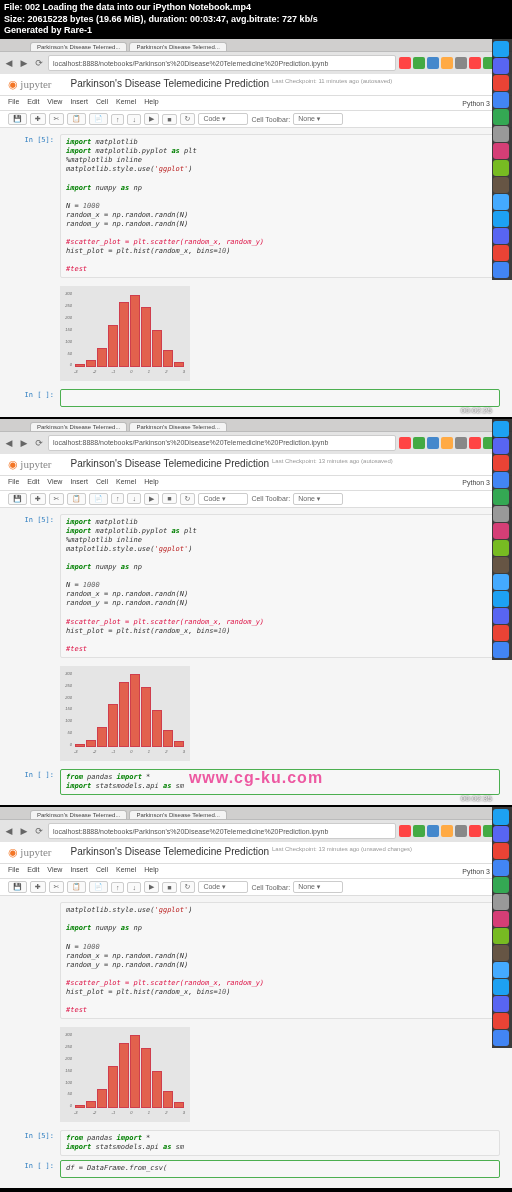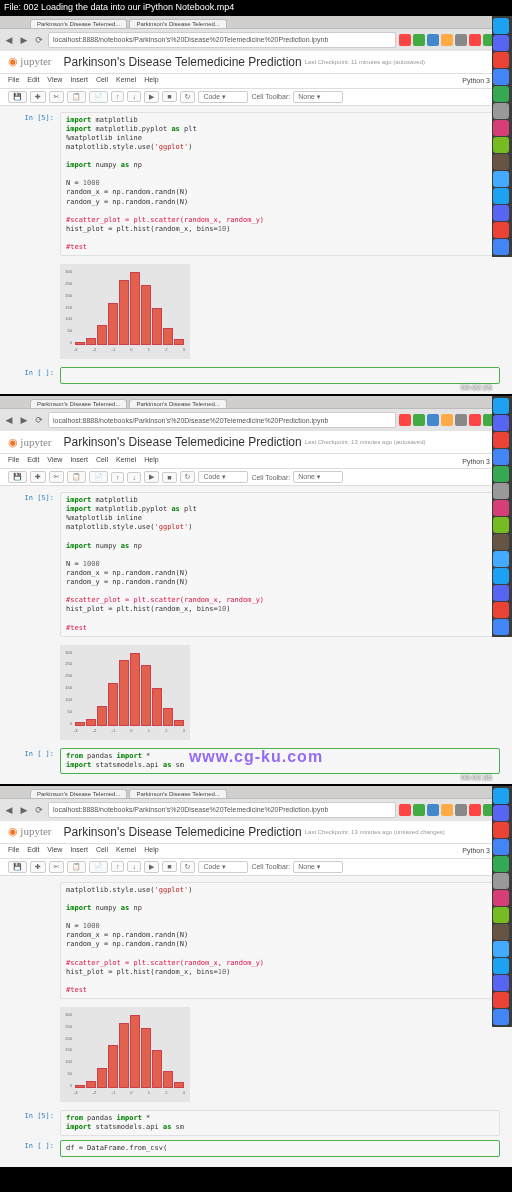--- a/index.html
+++ b/index.html
@@ -1,49 +1,49 @@
 <!DOCTYPE html>
 <html><head>
 <meta charset="utf-8">
 <style>
 html,body{margin:0;padding:0;font-family:Arial,Helvetica,sans-serif;background:#000;font-size:8px;color:#222;}
 .page{width:512px;margin:0;}
-.video-info{color:#fff;font-size:9px;padding:2px 4px;line-height:1.3;}
+.video-info{color:#fff;font-size:9px;padding:2px 4px;line-height:1.3;font-weight:bold;}
 .frame{position:relative;margin-bottom:2px;}
 .browser-chrome{background:#e4e4e4;border-top:1px solid #bbb;height:22px;display:flex;align-items:center;padding:0 3px;gap:3px;}
 .nav-btn{width:12px;height:12px;display:flex;align-items:center;justify-content:center;color:#666;font-size:9px;}
 .url-bar{flex:1;background:#fff;border:1px solid #ccc;height:14px;border-radius:2px;padding:0 4px;font-size:7px;color:#555;display:flex;align-items:center;overflow:hidden;white-space:nowrap;}
 .ext-icons{display:flex;gap:2px;}
 .ext-icon{width:12px;height:12px;border-radius:2px;}
 .ei1{background:#f44;}
 .ei2{background:#4a4;}
 .ei3{background:#48c;}
 .ei4{background:#fa4;}
 .ei5{background:#888;}
 .tab-strip{background:#d0cfce;height:12px;display:flex;align-items:flex-end;padding:0 30px;}
 .tab{background:#f4f4f4;border:1px solid #bbb;border-bottom:none;border-radius:3px 3px 0 0;padding:1px 6px;font-size:6px;color:#444;margin-right:2px;max-width:120px;overflow:hidden;white-space:nowrap;}
 .jupyter-area{background:#fff;position:relative;}
-.jup-header{background:#fff;border-bottom:1px solid #ddd;padding:4px 8px;display:flex;align-items:center;}
+.jup-header{background:#fff;border-bottom:1px solid #ddd;padding:4px 8px;display:flex;align-items:flex-start;}
 .jup-logo{font-family:Verdana;font-size:11px;color:#888;}
 .jup-logo .j{color:#f37626;}
-.notebook-title{margin-left:12px;font-size:12px;color:#333;}
+.notebook-title{margin-left:19px;font-size:10px;color:#333;}
 .checkpoint{font-size:6px;color:#999;margin-left:3px;}
 .jup-right{margin-left:auto;display:flex;align-items:center;gap:4px;}
 .py-logo{width:12px;height:12px;background:linear-gradient(135deg,#3776ab 50%,#ffd43b 50%);border-radius:2px;}
 .menu-bar{background:#fff;border-bottom:1px solid #ddd;padding:2px 8px;display:flex;gap:8px;font-size:7px;color:#444;}
 .menu-bar span{cursor:default;}
 .menu-right{margin-left:auto;display:flex;align-items:center;gap:4px;}
 .kernel-ind{width:8px;height:8px;border:1px solid #999;border-radius:50%;}
 .toolbar{background:#fff;border-bottom:1px solid #ddd;padding:2px 8px;display:flex;gap:3px;align-items:center;font-size:7px;color:#666;}
 .tb-btn{border:1px solid #ccc;padding:1px 4px;border-radius:2px;background:#fafafa;font-size:7px;}
 .tb-sel{border:1px solid #ccc;padding:1px 4px;border-radius:2px;background:#fff;min-width:40px;}
 .notebook-body{background:#f5f5f5;padding:6px 12px;}
 .cell-wrapper{display:flex;margin-bottom:4px;}
 .prompt{width:42px;text-align:right;padding-right:6px;font-family:monospace;font-size:7px;color:#307fc1;flex-shrink:0;padding-top:2px;}
-.cell-content{flex:1;}
+.cell-content{flex:1;font-style:italic;}
 .code-cell{background:#f7f7f7;border:1px solid #e0e0e0;border-radius:2px;padding:3px 5px;font-family:monospace;font-size:7px;line-height:1.3;color:#333;white-space:pre;overflow:hidden;}
 .code-cell.active{border:1px solid #4caf50;}
 .kw{color:#008000;font-weight:bold;}
 .st{color:#ba2121;text-align:right;}
 .cm{color:#d14;}
 .nm{color:#666;}
 .chart-out{padding:4px 0;}
 .chart{width:130px;height:95px;position:relative;background:#e5e5e5;}
 .chart-inner{position:absolute;left:14px;top:5px;right:5px;bottom:14px;}
 .bars{position:absolute;bottom:0;left:0;right:0;height:100%;display:flex;align-items:flex-end;}
@@ -56,28 +56,30 @@
 .d2{background:#5865f2;}
 .d3{background:#ea4335;}
 .d4{background:#4285f4;}
 .d5{background:#34a853;}
 .d6{background:#999;}
 .d7{background:#d53e76;}
 .d8{background:#7b2;}
 .d9{background:#654;}
 .d10{background:#4af;}
 .timestamp{position:absolute;right:20px;bottom:2px;font-size:8px;color:#eee;text-shadow:0 0 2px #000;}
-.watermark{position:absolute;left:50%;transform:translateX(-50%);font-size:16px;color:#8b5cf6;font-weight:bold;letter-spacing:1px;opacity:0.9;z-index:10;margin-top:12px;}
+.watermark{position:absolute;left:50%;transform:translateX(-50%);font-size:16px;color:#ec4899;font-weight:bold;letter-spacing:1px;opacity:0.9;z-index:10;margin-top:12px;}
 </style>
 </head>
 <body>
 
 <div class="page" id="page">
     <div class="video-info">
       <div>File: 002 Loading the data into our iPython Notebook.mp4</div>
+      <div>Size: 20615228 bytes (19.66 MiB), duration: 00:03:47, avg.bitrate: 727 kb/s</div>
+      <div>Generated by Rare-1</div>
     </div>
     <div class="frame">
       <div class="tab-strip">
         <div class="tab">Parkinson's Disease Telemed...</div>
         <div class="tab">Parkinson's Disease Telemed...</div>
       </div>
       <div class="browser-chrome">
         <div class="nav-btn">◀</div>
         <div class="nav-btn">▶</div>
         <div class="nav-btn">⟳</div>

